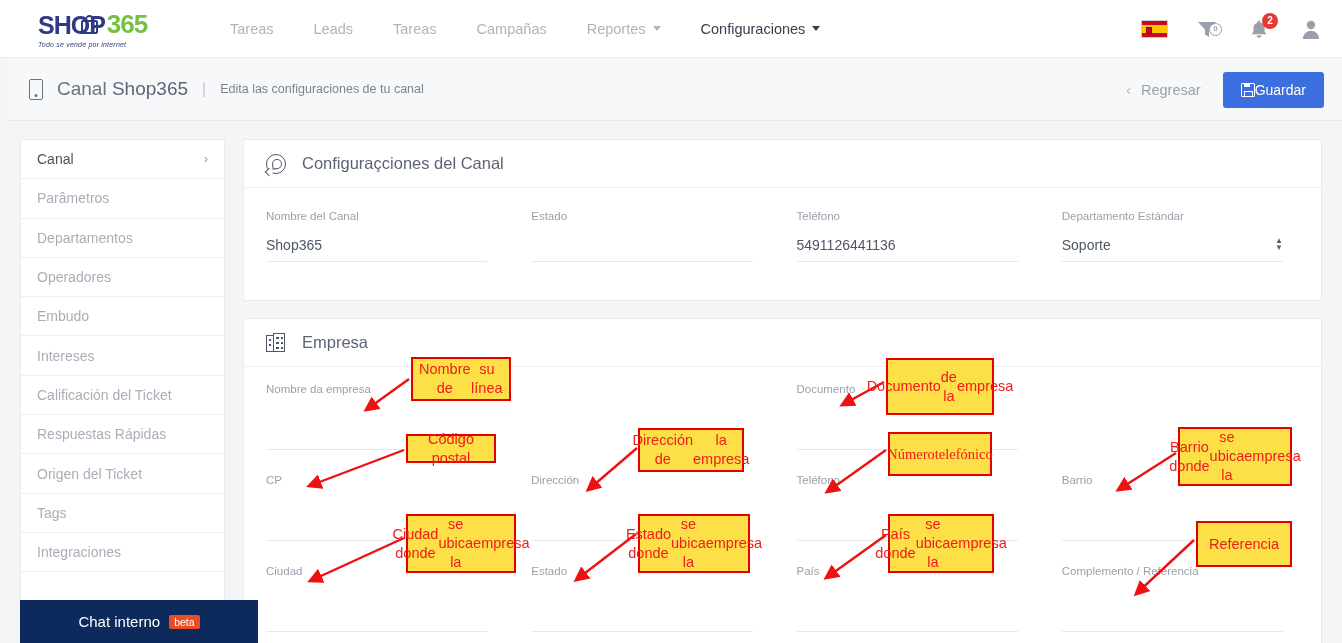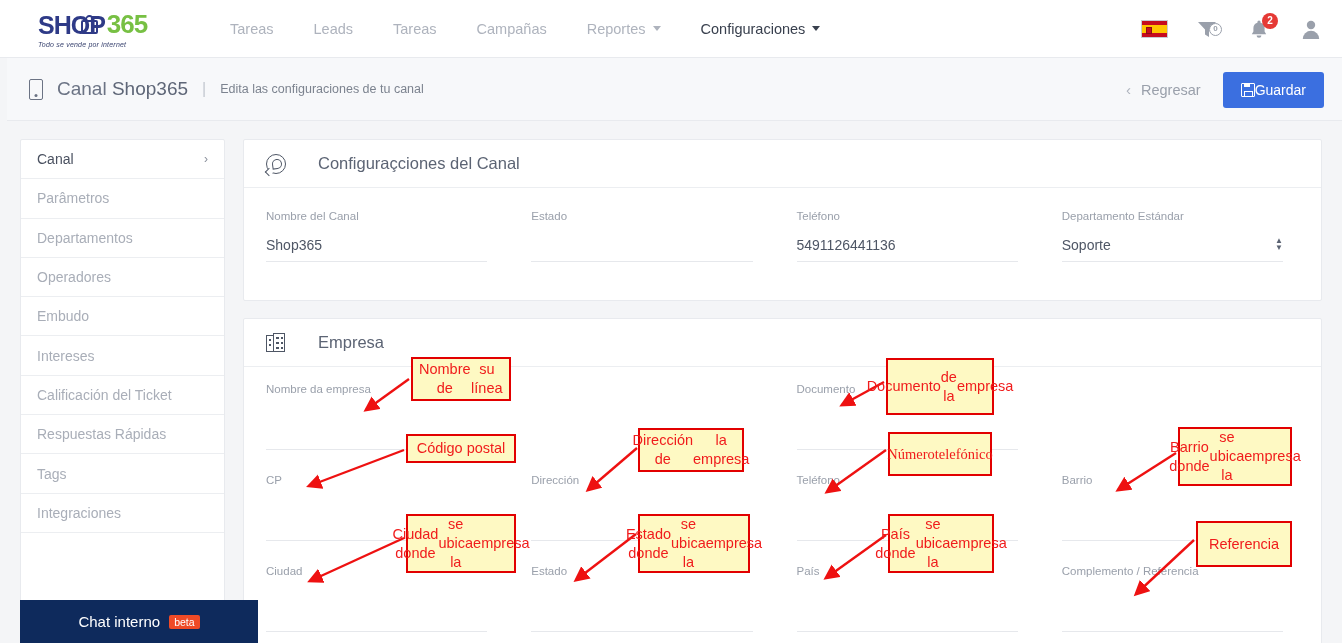--- a/index.html
+++ b/index.html
@@ -71,21 +71,21 @@
   .sidebar{ width:205px; background:#fff; border:1px solid #e8eaee; border-radius:2px; flex:0 0 205px; height:472px; overflow:hidden;}
   .side-item{
     height:39.3px; display:flex; align-items:center; justify-content:space-between;
     padding:0 16px; font-size:14px; color:#a9aeb8; border-bottom:1px solid #eceef1; cursor:pointer;
   }
   .side-item.active{ color:#4a5160; }
   .side-chev{ color:#8a909c; font-size:12px;}
 
   .content{ flex:1; min-width:0; }
   .card{ background:#fff; border:1px solid #e8eaee; border-radius:2px; margin-bottom:17px;}
-  .card-head{ height:48px; display:flex; align-items:center; padding:0 22px; border-bottom:1px solid #eceef1; gap:32px;}
+  .card-head{ height:48px; display:flex; align-items:center; padding:0 22px; border-bottom:1px solid #eceef1; gap:16px;}
   .card-title{ font-size:16.5px; color:#5c6474;}
   .card-body{ padding:22px 22px 12px 22px; }
   .frow{ display:flex; }
   .fcol{ flex:1; padding:0 16px 0 0; }
   .fcol + .fcol{ padding-left:28px; }
   .field{ border-bottom:1px solid #e6e8ec; padding-bottom:7px; margin-bottom:26px; position:relative;}
   .flabel{ font-size:11.5px; color:#9aa0ab; margin-bottom:13px; }
   .fvalue{ font-size:14px; color:#4e5665; min-height:19px; display:flex; align-items:center; justify-content:space-between;}
   .selarrows{ display:flex; flex-direction:column; gap:1px; color:#5a6272; font-size:8px; line-height:6px;}
 
@@ -98,21 +98,21 @@
   .wa:before{ content:""; position:absolute; left:4.5px; top:4px; width:8px;height:8px; border:1.6px solid #4e5665; border-radius:50% 50% 50% 0; transform:rotate(-8deg);}
   .wa-tail{ position:absolute; left:-1px; bottom:-2px; width:6px; height:6px; background:#fff; border-left:1.6px solid #4e5665; border-bottom:1.6px solid #4e5665; transform:rotate(45deg);}
   
   .bld{ width:20px;height:20px; position:relative;}
   .bld .b1{ position:absolute; left:0; top:2px; width:8px; height:17px; border:1.6px solid #4e5665;}
   .bld .b2{ position:absolute; left:7px; top:0px; width:12px; height:19px; border:1.6px solid #4e5665;}
   .bld i{ position:absolute; width:2.6px;height:2.6px; background:#4e5665;}
 
   
   .anno{
-    position:absolute; background:#fef9c3; border:2px solid #e20000; color:#f01c1c;
+    position:absolute; background:#fde047; border:2px solid #e20000; color:#f01c1c;
     font-size:14.5px; line-height:19px; text-align:center; padding:3px 6px; z-index:50;
     font-family:"Liberation Sans", sans-serif;
   }
   .arrow{ position:absolute; z-index:49; }
 
   
   .chatbar{
     position:absolute; left:20px; bottom:0; width:238px; height:43px; background:#0e2a5c;
     display:flex; align-items:center; justify-content:center; gap:9px; color:#fff;
     font-size:15px; z-index:80; cursor:pointer;text-align:right;
@@ -228,20 +228,23 @@
         <span>Embudo</span>
       </div>
     <div class="side-item">
         <span>Intereses</span>
       </div>
     <div class="side-item">
         <span>Calificación del Ticket</span>
       </div>
     <div class="side-item">
         <span>Respuestas Rápidas</span>
+      </div>
+    <div class="side-item">
+        <span>Origen del Ticket</span>
       </div>
     <div class="side-item">
         <span>Tags</span>
       </div>
     <div class="side-item">
         <span>Integraciones</span>
       </div>
   </div>
 
   <div class="content">
@@ -416,21 +419,21 @@
 
 <div class="anno" style="left: 411px; top: 357px; width: 100px; height: 44px; display: flex; align-items: center; justify-content: center;">
     <div>Nombre de</div>
     <div>su línea</div>
   </div>
 <div class="anno" style="left: 886px; top: 358px; width: 108px; height: 57px; display: flex; align-items: center; justify-content: center;">
     <div>Documento</div>
     <div>de la</div>
     <div>empresa</div>
   </div>
-<div class="anno" style="left: 406px; top: 434px; width: 110px; height: 29px; display: flex; align-items: center; justify-content: center;">
+<div class="anno" style="left: 406px; top: 434px; width: 90px; height: 29px; display: flex; align-items: center; justify-content: center;">
     <div>Código postal</div>
   </div>
 <div class="anno" style="left: 638px; top: 428px; width: 106px; height: 44px; display: flex; align-items: center; justify-content: center;">
     <div>Dirección de</div>
     <div>la empresa</div>
   </div>
 <div class="anno" style="left: 888px; top: 432px; width: 104px; height: 44px; display: flex; align-items: center; justify-content: center; font-family: Liberation Serif, serif;">
     <div>Número</div>
     <div>telefónico</div>
   </div>

